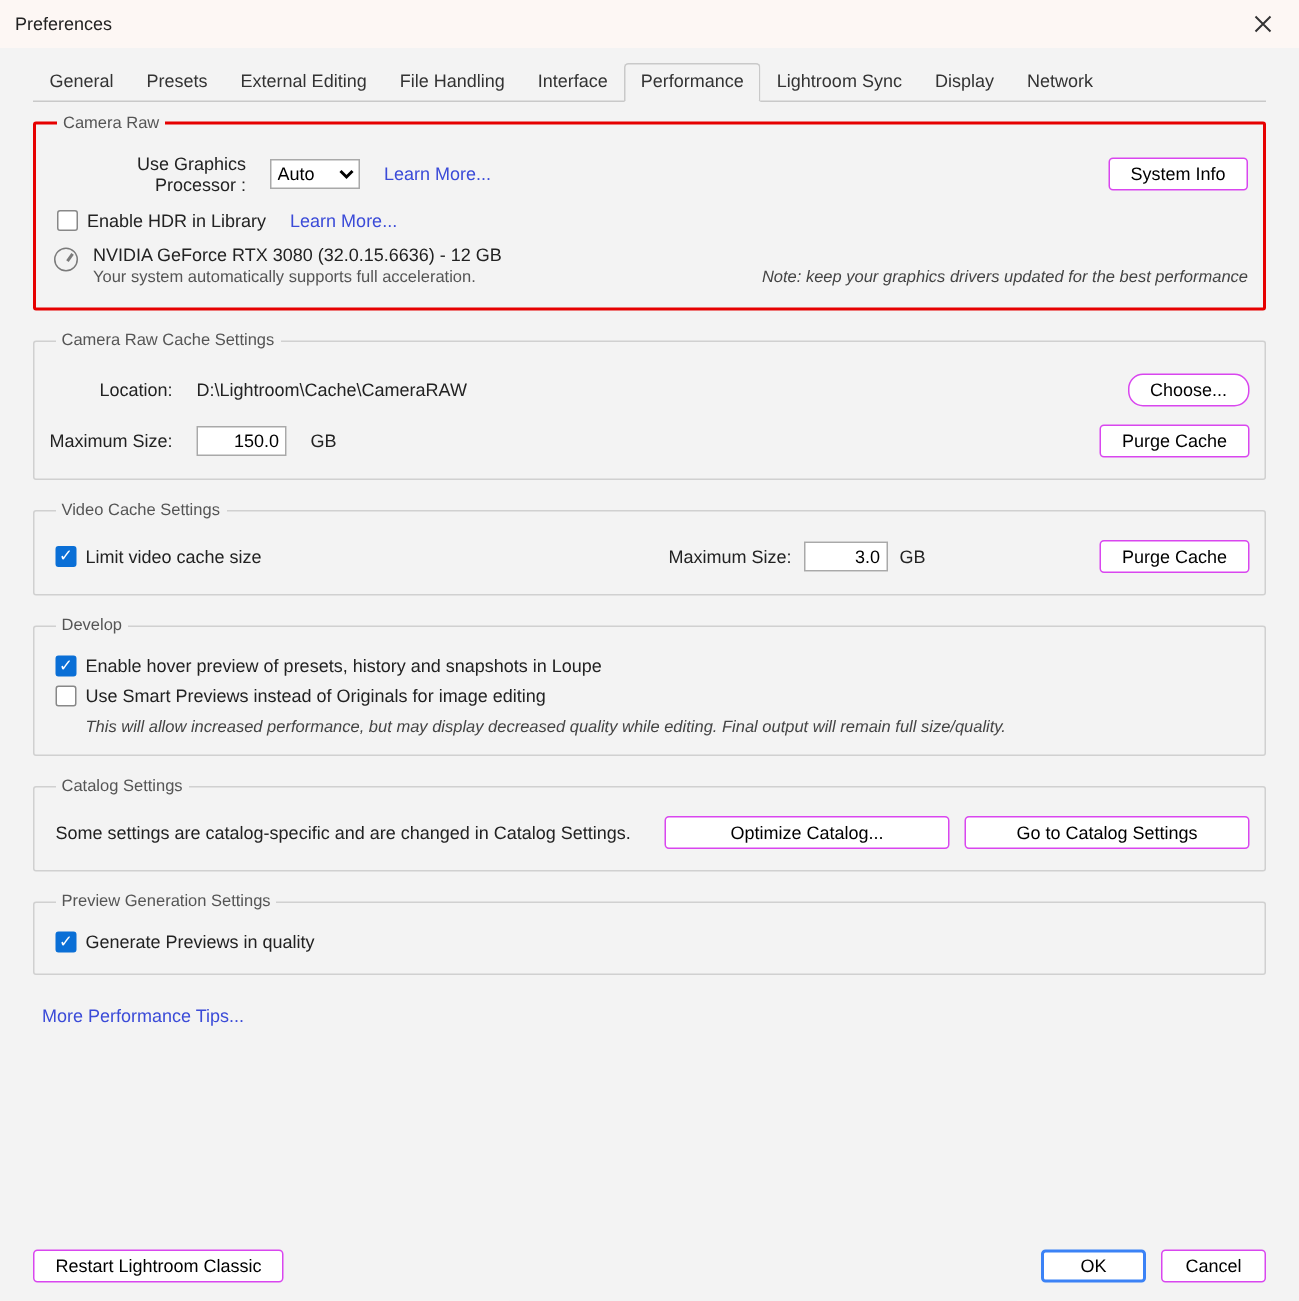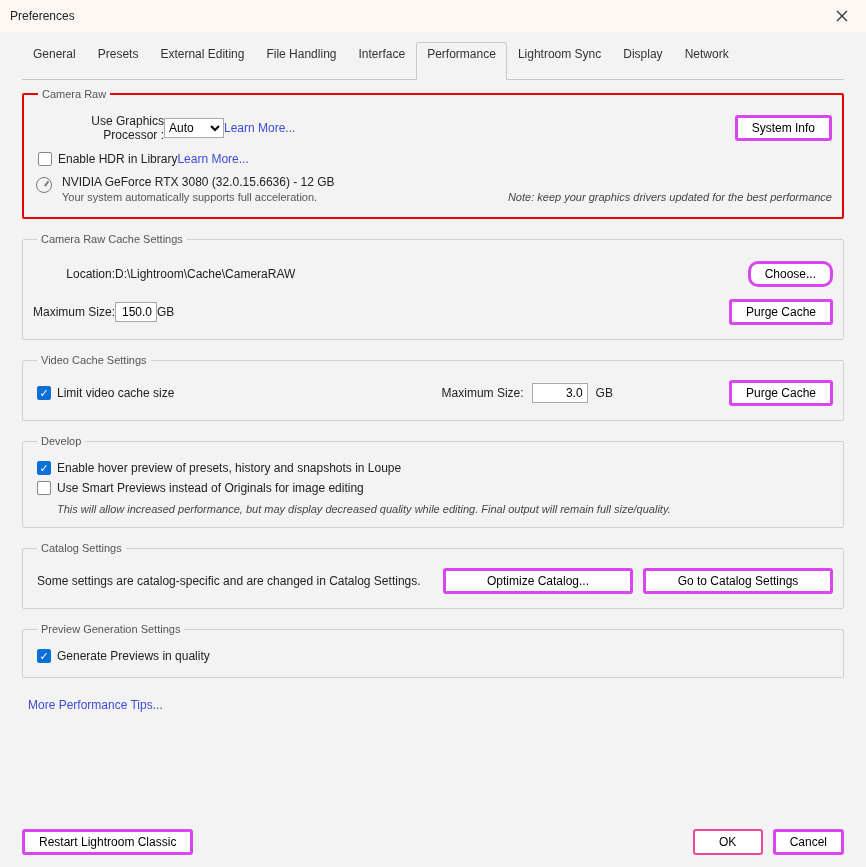--- a/index.html
+++ b/index.html
@@ -2,36 +2,36 @@
 <html><head>
 <meta charset="utf-8">
 <style>
   * { box-sizing: border-box; margin: 0; padding: 0; font-family: "Segoe UI", Tahoma, sans-serif; }
   body { background: #fdf7f4; width: 866px; height: 867px; overflow: hidden; font-size: 12px; color: #222; }
   .titlebar { display: flex; align-items: center; justify-content: space-between; padding: 4px 8px 4px 10px; background: #fdf7f4; }
   .titlebar-title { font-size: 12px; }
   .close-x { width: 32px; height: 24px; display: flex; align-items: center; justify-content: center; font-size: 14px; cursor: pointer; }
   .content { background: #f3f3f3; padding: 10px 12px 0 12px; height: calc(867px - 30px); display: flex; flex-direction: column; }
   .tabs { display: flex; border-bottom: 1px solid #c9c9c9; margin-left: 10px; margin-right: 10px; }
-  .tab { padding: 4px 10px 18px 10px; font-size: 12px; color: #333; cursor: pointer; border: 1px solid transparent; border-bottom: none; margin-bottom: -1px; }
+  .tab { padding: 4px 10px 6px 10px; font-size: 12px; color: #333; cursor: pointer; border: 1px solid transparent; border-bottom: none; margin-bottom: -1px; }
   .tab.active { background: #f3f3f3; border: 1px solid #c9c9c9; border-bottom: 1px solid #f3f3f3; border-radius: 3px 3px 0 0; }
   .panel { flex: 1; padding: 8px 10px 0 10px; position: relative; }
   fieldset { border: 1px solid #d0d0d0; border-radius: 2px; margin-bottom: 14px; padding: 10px 10px 10px 10px; position: relative; }
   fieldset.highlight { border: 2px solid #e60000; }
   legend { font-size: 11px; color: #555; padding: 0 4px; margin-left: 4px; }
-  .row { display: flex; align-items: center; gap: 0; margin: 4px 0; }
+  .row { display: flex; align-items: center; gap: 16px; margin: 4px 0; }
   .link { color: #3b4bd8; cursor: pointer; }
   select.sel { height: 20px; font-size: 12px; border: 1px solid #a9a9a9; background: #fff; width: 60px; }
   input.txt { height: 20px; font-size: 12px; border: 1px solid #a9a9a9; background: #fff; padding: 0 4px; text-align: right; }
   .chk-wrap { display: inline-flex; align-items: center; gap: 6px; }
   .chk { width: 14px; height: 14px; border: 1px solid #888; border-radius: 2px; display: inline-flex; align-items: center; justify-content: center; background: #fff; cursor: pointer; }
   .chk.checked { background: #0a6fd6; border-color: #0a6fd6; }
   .chk.checked::after { content: "✓"; color: #fff; font-size: 11px; line-height: 1; }
-  .btn { background: #fff; border: 3px solid #d946ef; border-radius: 3px; padding: 3px 14px; font-size: 12px; cursor: pointer; min-width: 70px; text-align: center; }
-  .btn.primary { border: 2px solid #ec4899; padding: 2px 22px; }
+  .btn { background: #fff; border: 1px solid #d946ef; border-radius: 3px; padding: 3px 14px; font-size: 12px; cursor: pointer; min-width: 70px; text-align: center; }
+  .btn.primary { border: 2px solid #3b82f6; padding: 2px 22px; }
   .right { margin-left: auto; }
   .gpu-row { display: flex; align-items: flex-start; gap: 10px; margin-top: 9px; }
   .gauge { width: 16px; height: 16px; border: 1.5px solid #7a7a7a; border-radius: 50%; margin-top: 2px; position: relative; margin-left: 2px; }
   .gauge::after { content: ""; position: absolute; left: 7px; top: 2px; width: 1.5px; height: 6px; background: #7a7a7a; transform: rotate(35deg); transform-origin: bottom; }
   .note { font-style: italic; font-size: 11px; color: #444; }
   .subnote { font-size: 11px; color: #555; }
   .footer { display: flex; align-items: center; gap: 10px; padding: 12px 10px 14px 10px; }
   .bottom-link-row { padding: 6px 6px 10px 6px; }
   .lbl-right { text-align: right; display: inline-block; }
 </style>
@@ -93,21 +93,21 @@
 
     <fieldset>
       <legend>Camera Raw Cache Settings</legend>
       <div class="row" style="margin-top:6px;">
         <span class="lbl-right" style="width:82px;">Location:</span>
         <span>D:\Lightroom\Cache\CameraRAW</span>
         <button class="btn right" style="min-width:78px;border-radius:10px;">Choose...</button>
       </div>
       <div class="row" style="margin-top:12px;">
         <span class="lbl-right" style="width:82px;">Maximum Size:</span>
-        <input class="txt" style="width: 42px;" value="150.0">
+        <input class="txt" style="width: 60px;" value="150.0">
         <span>GB</span>
         <button class="btn right" style="min-width:78px;">Purge Cache</button>
       </div>
     </fieldset>
 
     <fieldset>
       <legend>Video Cache Settings</legend>
       <div class="row">
         <span class="chk-wrap" style="margin-left:4px;">
           <span class="chk checked"></span>

